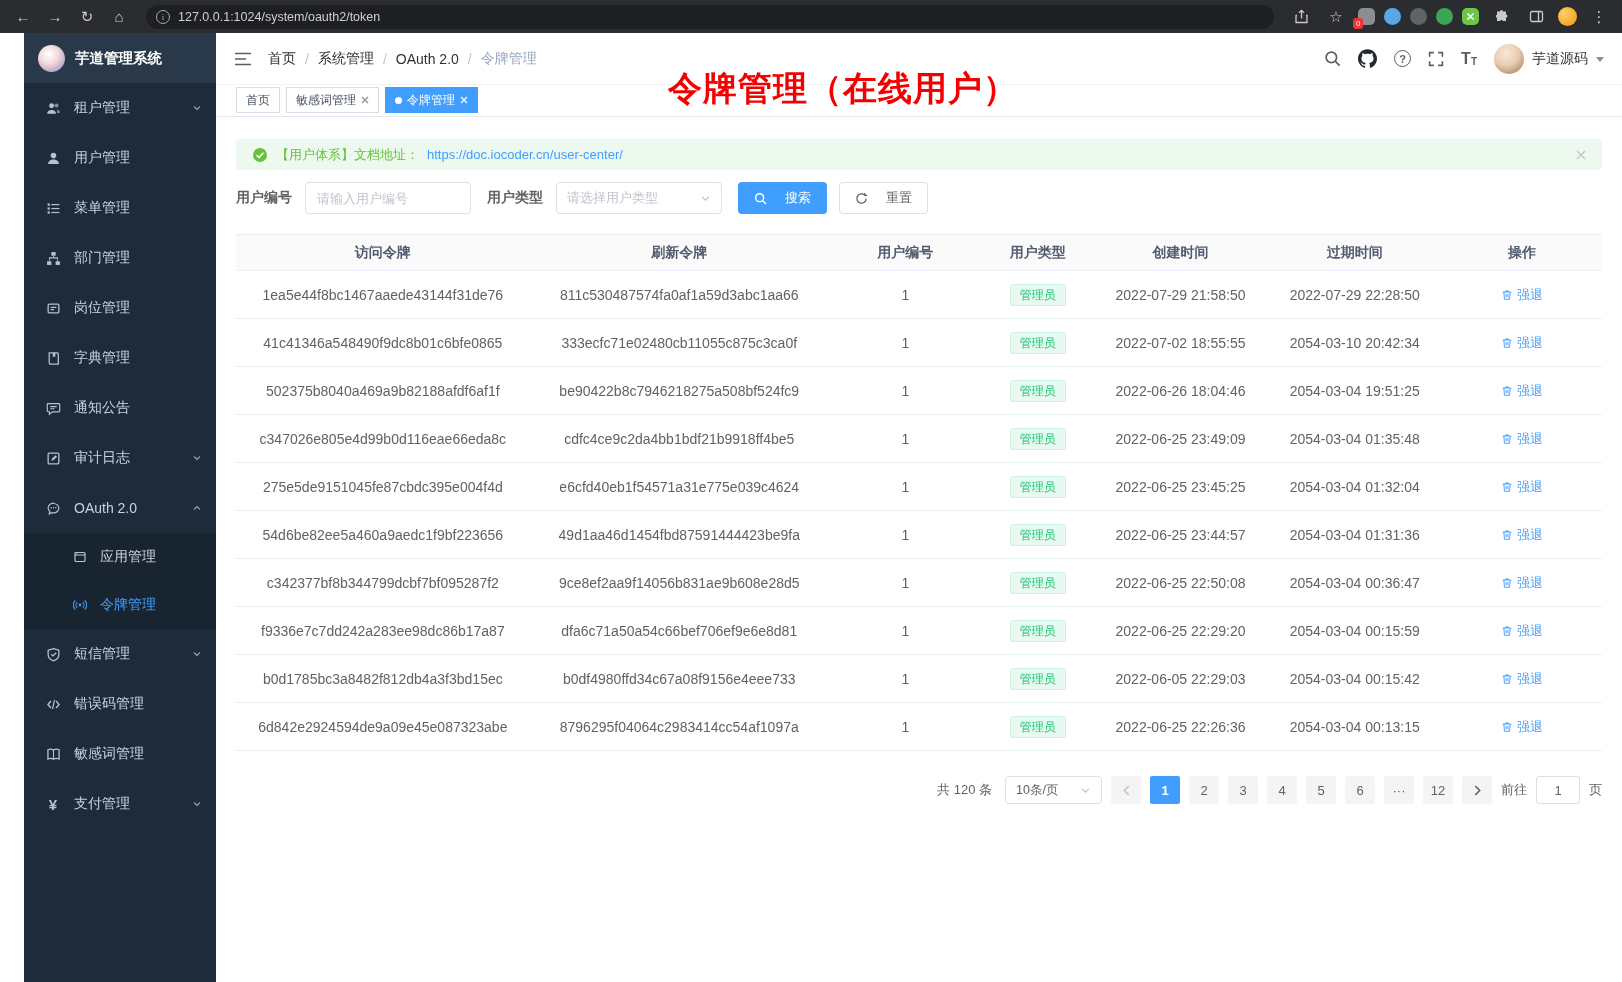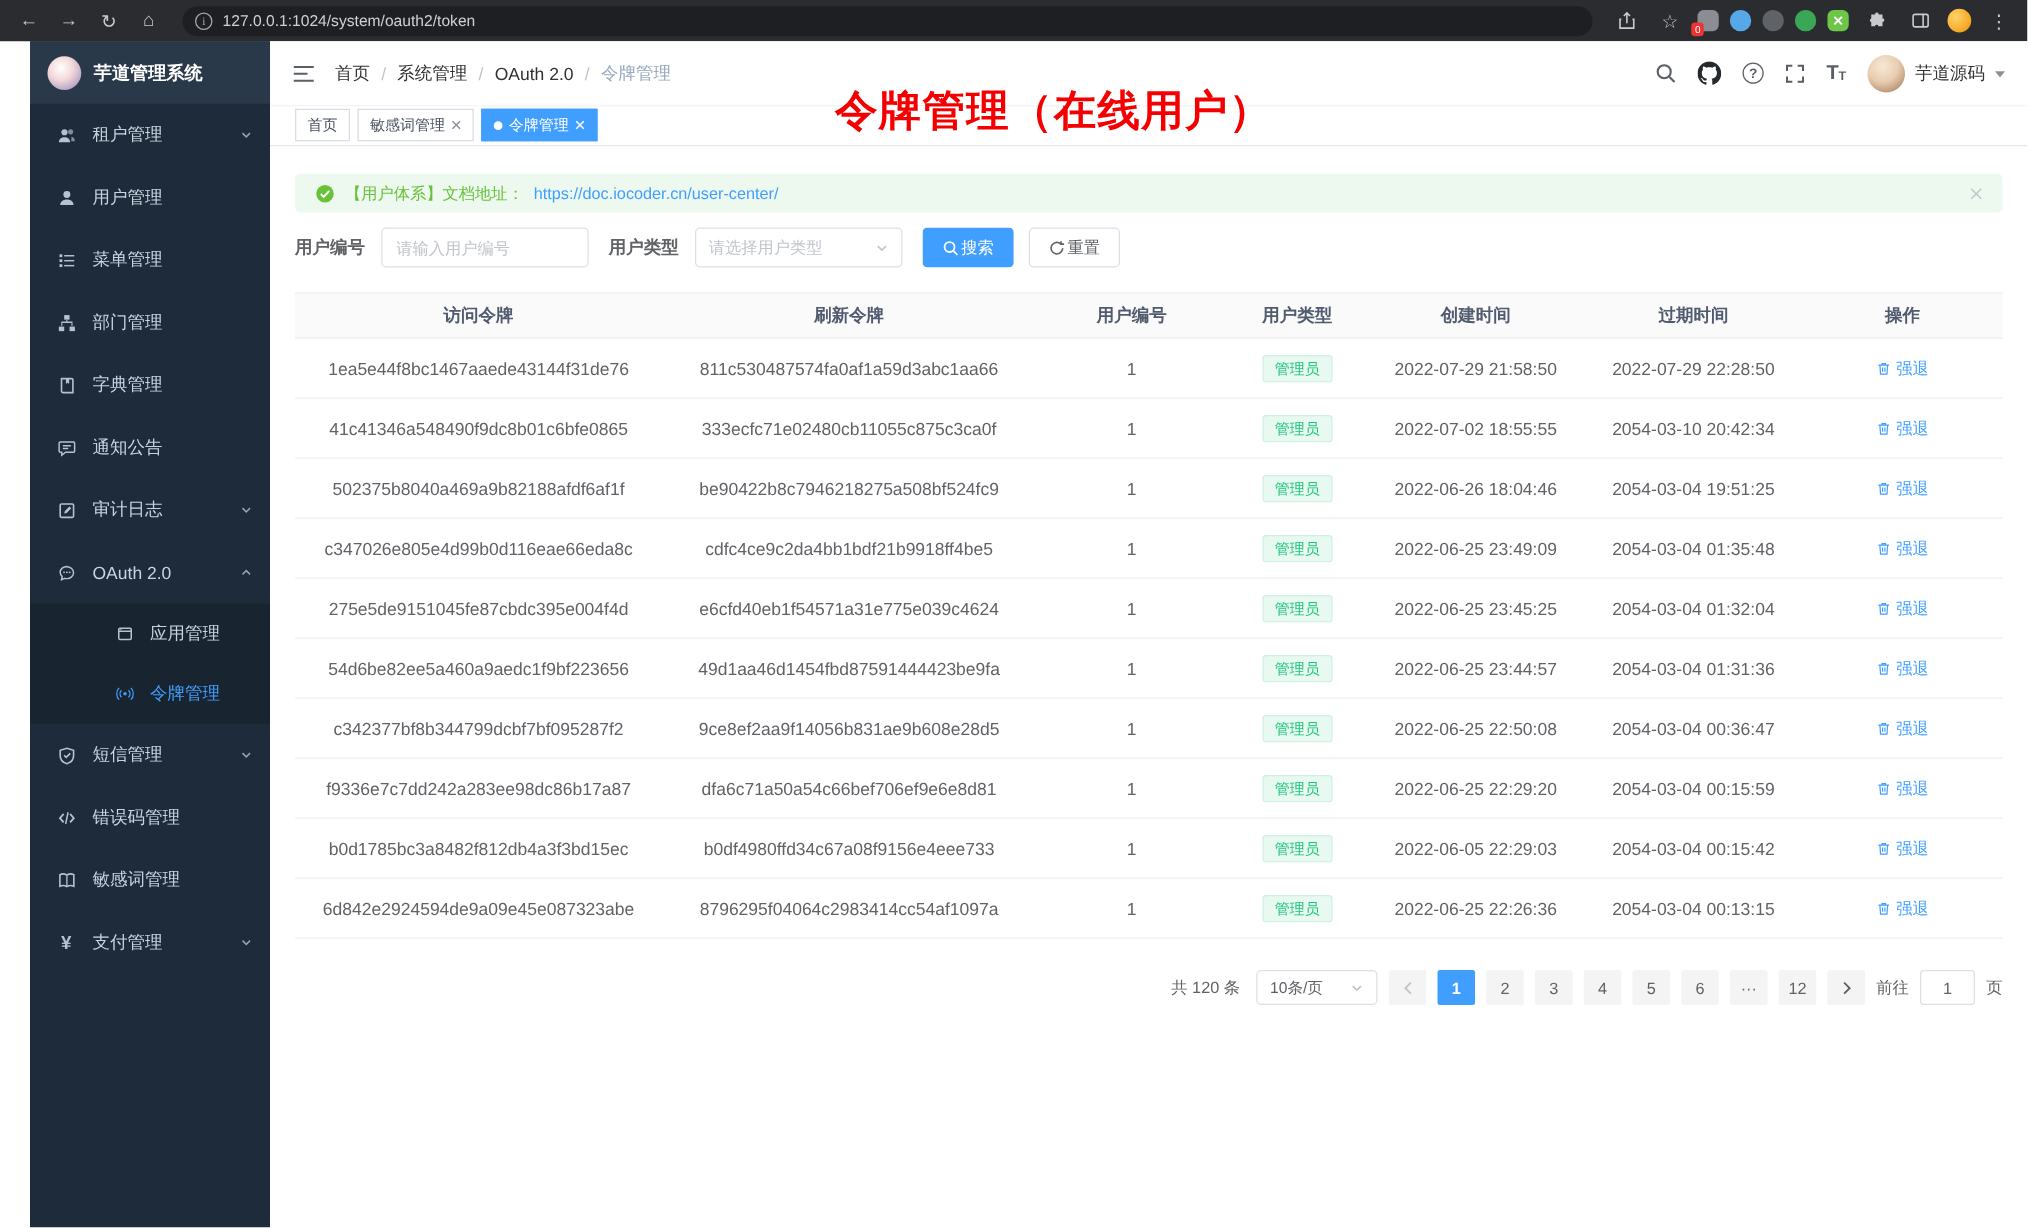--- a/index.html
+++ b/index.html
@@ -26,21 +26,21 @@
   .sidebar { width:192px; background:#1d2b3a; color:#c9d4e0; flex:0 0 auto; display:flex; flex-direction:column; }
   .logo-row { height:50px; background:#2a3949; display:flex; align-items:center; padding:0 14px; gap:10px; }
   .logo-img { width:27px; height:27px; border-radius:50%; background:radial-gradient(circle at 40% 35%, #fff 0%, #f3d9d9 40%, #b9a6c9 75%, #6b6b7c 100%); flex:0 0 auto; }
   .logo-title { color:#fff; font-size:14.5px; font-weight:700; white-space:nowrap; }
   .menu { flex:1 1 auto; overflow:hidden; }
   .mi { height:50px; display:flex; align-items:center; padding:0 14px 0 21px; gap:13px; font-size:14px; cursor:pointer; position:relative; white-space:nowrap; }
   .mi .ic { width:16px; height:16px; display:flex; align-items:center; justify-content:center; color:#b6c2cf; flex:0 0 auto; }
   .mi .lbl { flex:1 1 auto; }
   .mi .chev { color:#93a3b3; display:flex; }
   .mi .chev.up svg { transform:rotate(180deg); }
-  .mi.sub { height:48px; padding-left:68px; background:#18242f; }
+  .mi.sub { height:48px; padding-left:48px; background:#18242f; }
   .mi.sub .ic { width:15px; }
   .mi.active, .mi.active .ic { color:#409eff; }
   .yen { font-size:15px; font-weight:700; line-height:1; }
 
   
   .main { flex:1 1 auto; display:flex; flex-direction:column; min-width:0; background:#fff; }
 
   .topbar { height:51px; display:flex; align-items:center; padding:0 18px; gap:8px; }
   .fold-btn { color:#5a5e66; display:flex; cursor:pointer; margin-right:8px; }
   .crumbs { display:flex; align-items:center; gap:9px; font-size:14px; }
@@ -80,21 +80,21 @@
   .filters { display:flex; align-items:center; margin-top:12px; }
   .f-label { font-size:14px; font-weight:700; color:#606266; margin-right:13px; white-space:nowrap; }
   .f-input { width:166px; height:32px; border:1px solid #dcdfe6; border-radius:4px; padding:0 11px; font-size:13px; color:#606266; outline:none; font-family:inherit; }
   .f-input::placeholder { color:#c0c4cc; }
   .select { height:32px; border:1px solid #dcdfe6; border-radius:4px; display:flex; align-items:center; padding:0 10px; gap:20px; cursor:pointer; background:#fff; }
   .f-select { width:166px; }
   .select .sel-text { flex:1 1 auto; font-size:13px; white-space:nowrap; overflow:hidden; }
   .f-select .sel-text { color:#c0c4cc; }
   .select .sel-caret { display:flex; color:#c0c4cc; }
   .gap16 { width:16px; } .gap12 { width:12px; }
-  .btn { height:32px; border-radius:4px; font-size:13px; display:inline-flex; align-items:center; gap:2px; padding:0 15px; cursor:pointer; border:1px solid transparent; font-family:inherit; }
+  .btn { height:32px; border-radius:4px; font-size:13px; display:inline-flex; align-items:center; gap:18px; padding:0 15px; cursor:pointer; border:1px solid transparent; font-family:inherit; }
   .btn-primary { background:#409eff; color:#fff; }
   .btn-plain { background:#fff; border-color:#dcdfe6; color:#606266; }
 
   
   .table { margin-top:20px; }
   .thead { display:flex; height:37px; align-items:center; background:#fafafa; border-top:1px solid #ebeef5; border-bottom:1px solid #ebeef5; }
   .th { font-size:14px; font-weight:700; color:#515a6e; text-align:center; }
   .trow { display:flex; height:48px; align-items:center; border-bottom:1px solid #ebeef5; }
   .td { font-size:14px; color:#606266; text-align:center; white-space:nowrap; overflow:hidden; }
   .col-access{width:21.5%;} .col-refresh{width:21.9%;} .col-uid{width:11.2%;} .col-utype{width:8.2%;}
@@ -223,20 +223,29 @@
             <svg width="15" height="15" viewBox="0 0 14 14" fill="currentColor">
               <rect x="5" y="1" width="4" height="3.4"></rect>
               <rect x="1" y="9.6" width="4" height="3.4"></rect>
               <rect x="9" y="9.6" width="4" height="3.4"></rect>
               <path d="M6.6 4.4h.8v1.4h3.8v3.4h-.8V6.9H3.6v2.3h-.8V5.8h3.8z"></path>
             </svg>
           </span>
         <span class="lbl">部门管理</span>
       </div>
 
+      <div class="mi">
+        <span class="ic">
+            <svg width="15" height="15" viewBox="0 0 14 14">
+              <rect x="2" y="3" width="10" height="8" rx="1" fill="none" stroke="currentColor" stroke-width="1.2"></rect>
+              <path d="M4.3 5.9h5.4M4.3 8.1h3.2" stroke="currentColor" stroke-width="1.1" fill="none"></path>
+            </svg>
+          </span>
+        <span class="lbl">岗位管理</span>
+      </div>
 
       <div class="mi">
         <span class="ic">
             <svg width="15" height="15" viewBox="0 0 14 14">
               <path d="M3 1.8h7.5a1 1 0 0 1 1 1v9.4H4.2A1.2 1.2 0 0 1 3 11Z" fill="none" stroke="currentColor" stroke-width="1.2"></path>
               <path d="M8.7 1.8v4L7.5 4.8 6.3 5.8v-4Z" fill="currentColor"></path>
             </svg>
           </span>
         <span class="lbl">字典管理</span>
       </div>

